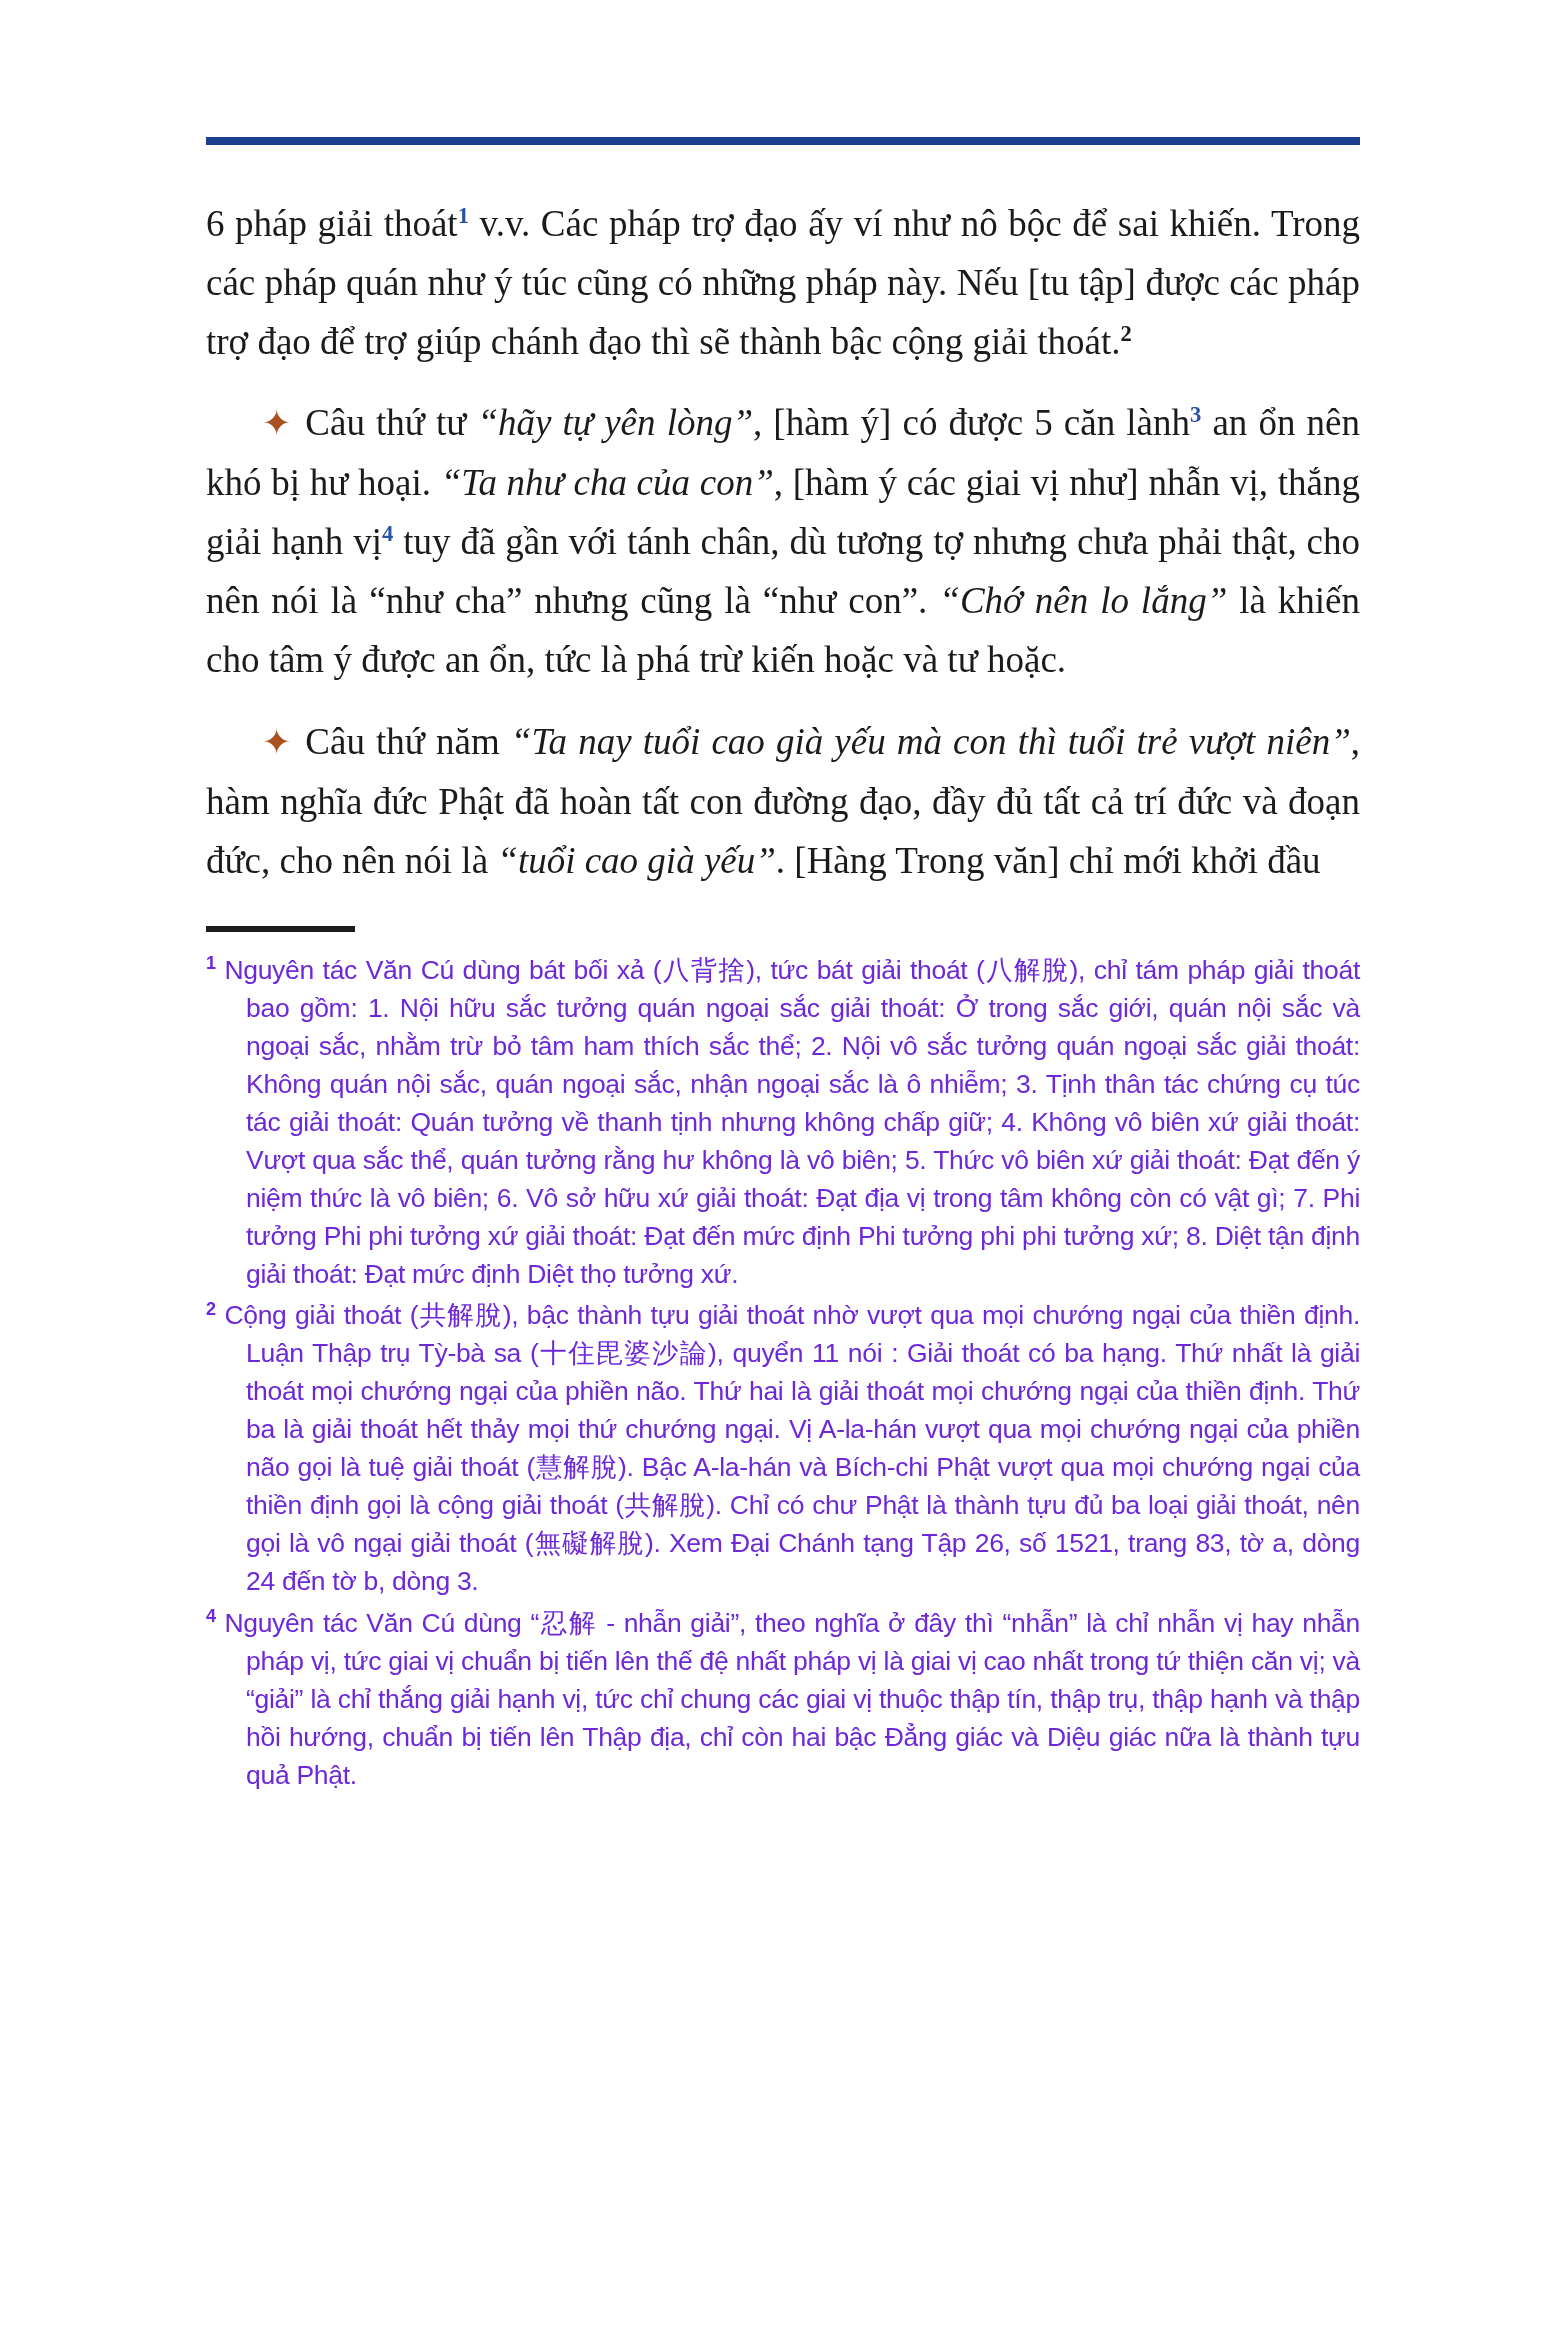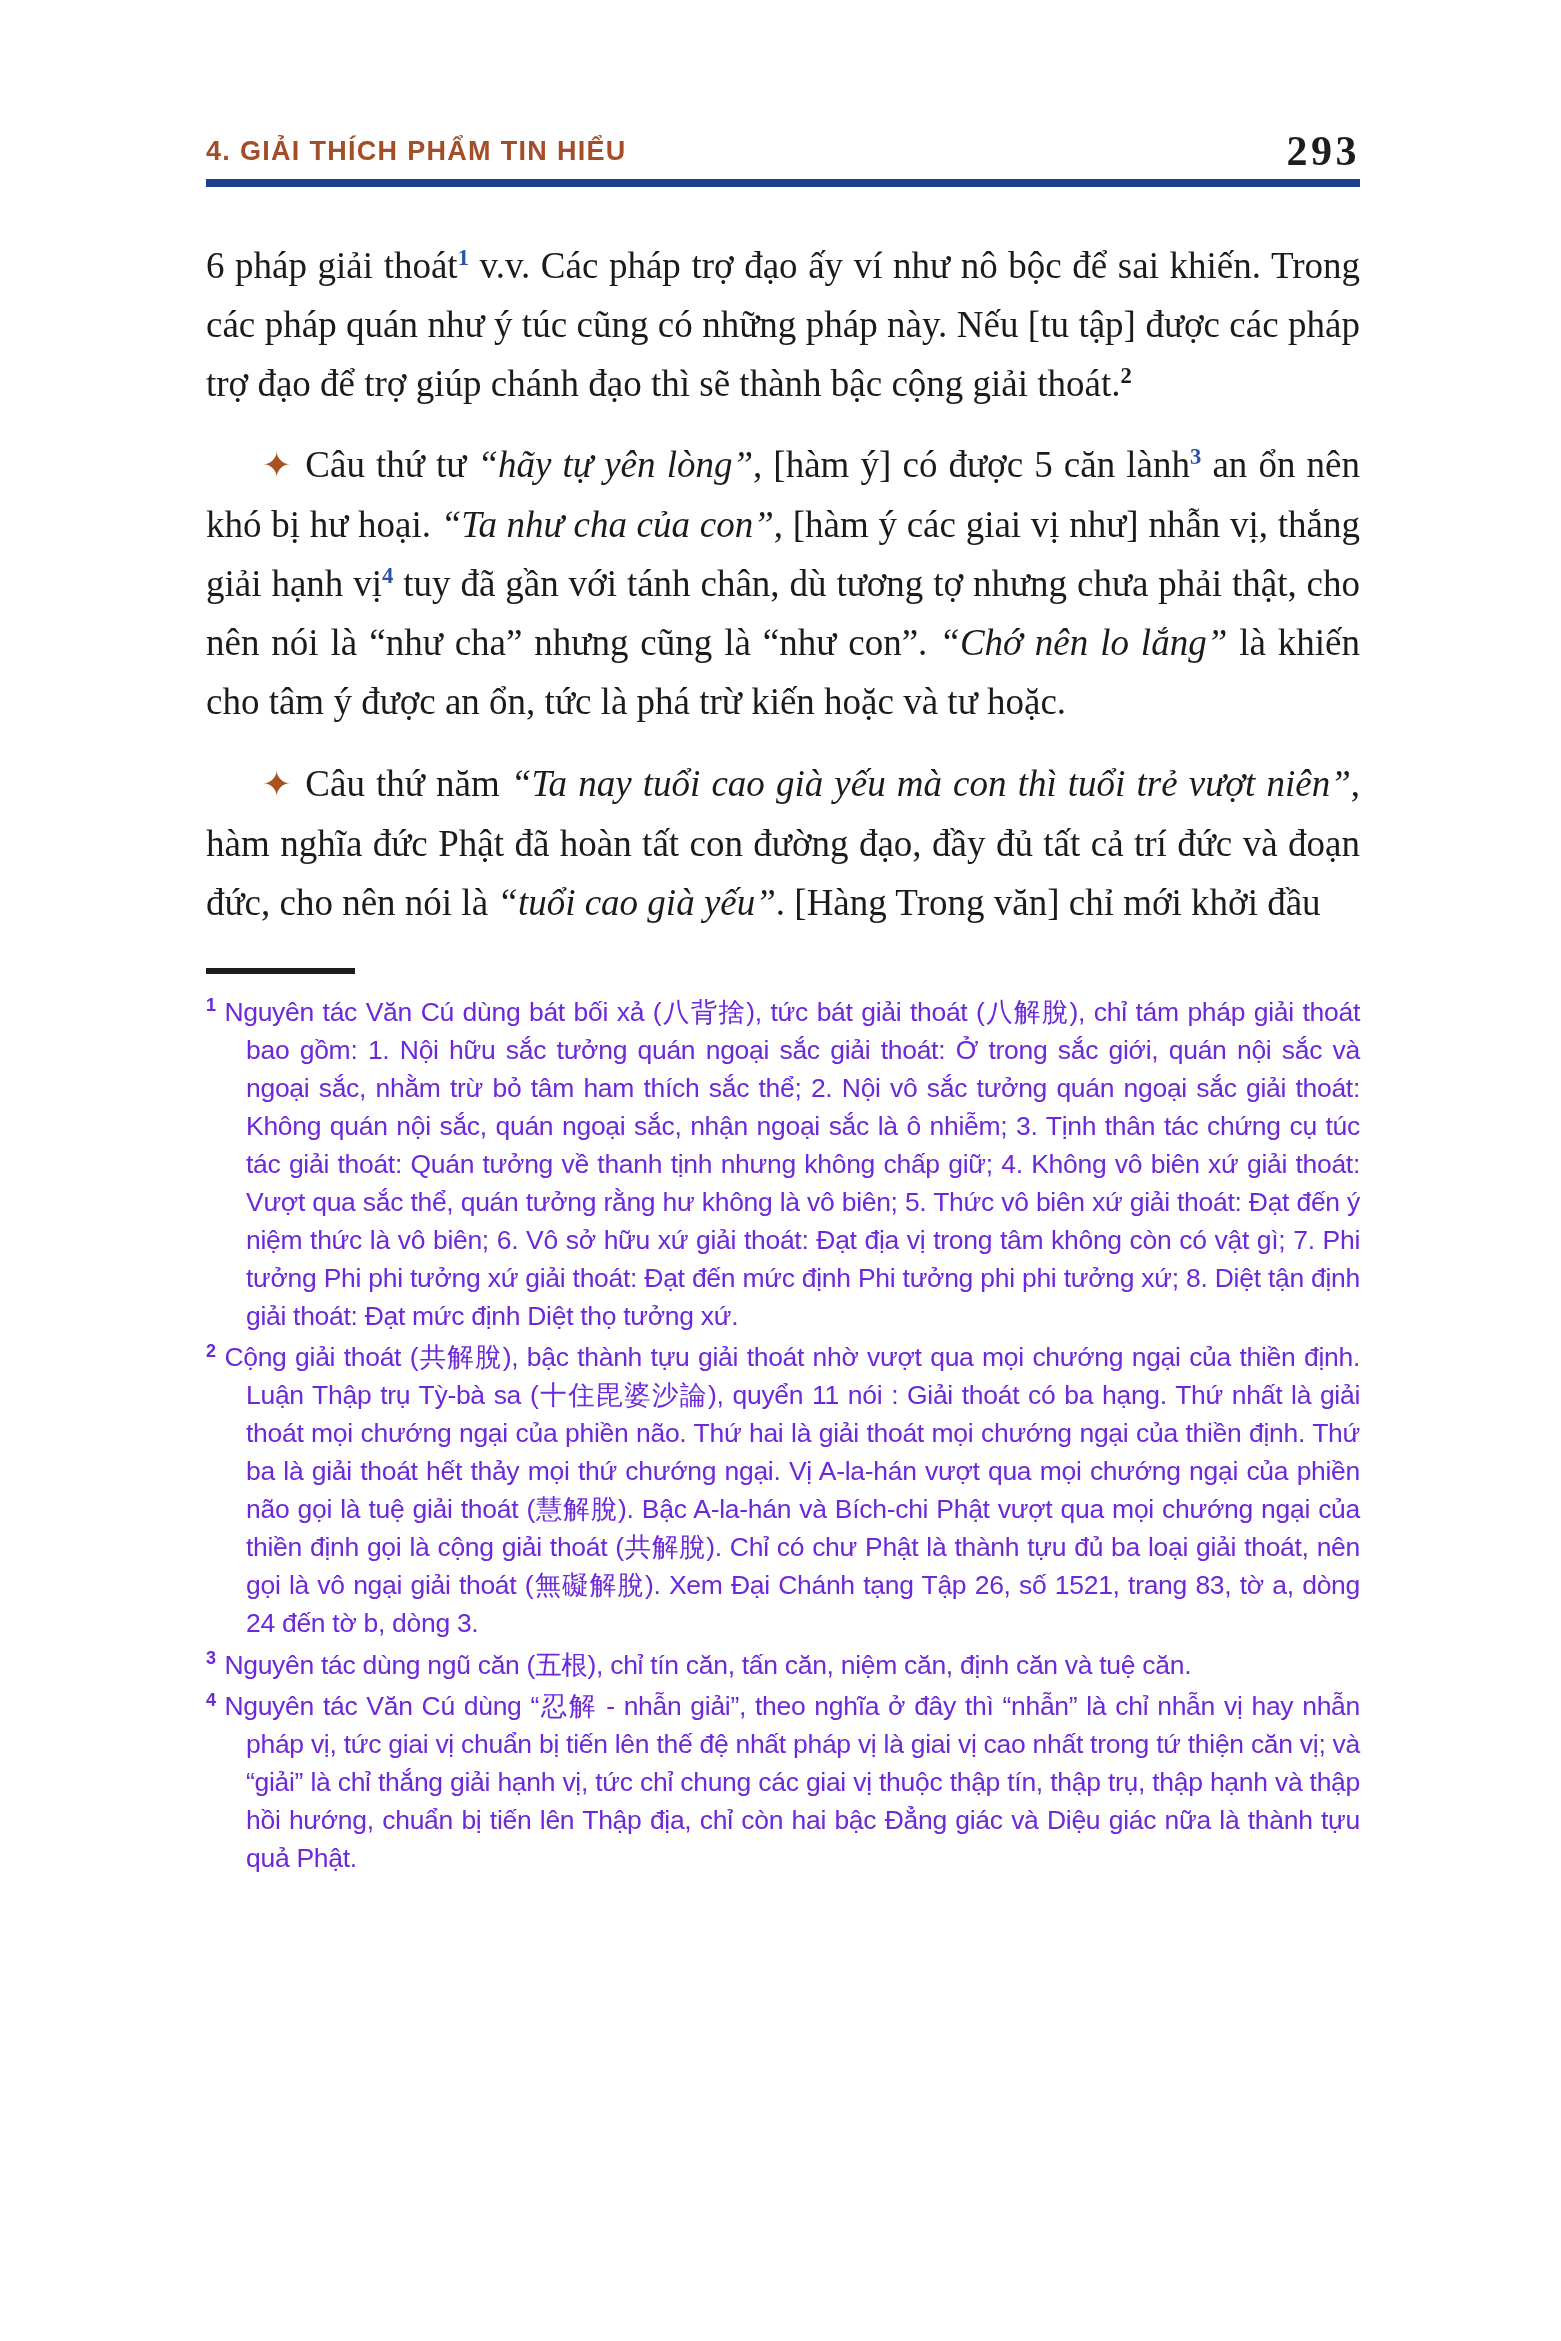--- a/index.html
+++ b/index.html
@@ -93,34 +93,29 @@
     line-height: 0;
     font-weight: 700;
     margin-right: 8.7px;
   }
 </style>
 </head>
 <body>
 
 <div class="page">
 
-  <div class="header-row">
-    <div class="chapter-title">4. GIẢI THÍCH PHẨM TIN HIỂU</div>
-    <div class="page-number">293</div>
-  </div>
   <div class="header-rule"></div>
 
   <main class="body-text" id="paragraphs">
       <p class="para"><span>6 pháp giải thoát</span><span class="sup blue">1</span><span> v.v. Các pháp trợ đạo ấy ví như nô bộc để sai khiến. Trong các pháp quán như ý túc cũng có những pháp này. Nếu [tu tập] được các pháp trợ đạo để trợ giúp chánh đạo thì sẽ thành bậc cộng giải thoát.</span><span class="sup">2</span></p>
       <p class="para indented"><span class="bullet">✦</span><span>Câu thứ tư </span><span class="it">“hãy tự yên lòng”</span><span>, [hàm ý] có được 5 căn lành</span><span class="sup blue">3</span><span> an ổn nên khó bị hư hoại. </span><span class="it">“Ta như cha của con”</span><span>, [hàm ý các giai vị như] nhẫn vị, thắng giải hạnh vị</span><span class="sup blue">4</span><span> tuy đã gần với tánh chân, dù tương tợ nhưng chưa phải thật, cho nên nói là “như cha” nhưng cũng là “như con”. </span><span class="it">“Chớ nên lo lắng”</span><span> là khiến cho tâm ý được an ổn, tức là phá trừ kiến hoặc và tư hoặc.</span></p>
       <p class="para indented"><span class="bullet">✦</span><span>Câu thứ năm </span><span class="it">“Ta nay tuổi cao già yếu mà con thì tuổi trẻ vượt niên”</span><span>, hàm nghĩa đức Phật đã hoàn tất con đường đạo, đầy đủ tất cả trí đức và đoạn đức, cho nên nói là </span><span class="it">“tuổi cao già yếu”</span><span>. [Hàng Trong văn] chỉ mới khởi đầu</span></p>
     </main>
 
   <div class="footnote-rule"></div>
   <section class="footnotes" id="footnotes">
       <div class="footnote"><span class="fn-num">1</span><span>Nguyên tác Văn Cú dùng bát bối xả (八背捨), tức bát giải thoát (八解脫), chỉ tám pháp giải thoát bao gồm: 1. Nội hữu sắc tưởng quán ngoại sắc giải thoát: Ở trong sắc giới, quán nội sắc và ngoại sắc, nhằm trừ bỏ tâm ham thích sắc thể; 2. Nội vô sắc tưởng quán ngoại sắc giải thoát: Không quán nội sắc, quán ngoại sắc, nhận ngoại sắc là ô nhiễm; 3. Tịnh thân tác chứng cụ túc tác giải thoát: Quán tưởng về thanh tịnh nhưng không chấp giữ; 4. Không vô biên xứ giải thoát: Vượt qua sắc thể, quán tưởng rằng hư không là vô biên; 5. Thức vô biên xứ giải thoát: Đạt đến ý niệm thức là vô biên; 6. Vô sở hữu xứ giải thoát: Đạt địa vị trong tâm không còn có vật gì; 7. Phi tưởng Phi phi tưởng xứ giải thoát: Đạt đến mức định Phi tưởng phi phi tưởng xứ; 8. Diệt tận định giải thoát: Đạt mức định Diệt thọ tưởng xứ.</span></div>
       <div class="footnote"><span class="fn-num">2</span><span>Cộng giải thoát (共解脫), bậc thành tựu giải thoát nhờ vượt qua mọi chướng ngại của thiền định. Luận Thập trụ Tỳ-bà sa (十住毘婆沙論), quyển 11 nói : Giải thoát có ba hạng. Thứ nhất là giải thoát mọi chướng ngại của phiền não. Thứ hai là giải thoát mọi chướng ngại của thiền định. Thứ ba là giải thoát hết thảy mọi thứ chướng ngại. Vị A-la-hán vượt qua mọi chướng ngại của phiền não gọi là tuệ giải thoát (慧解脫). Bậc A-la-hán và Bích-chi Phật vượt qua mọi chướng ngại của thiền định gọi là cộng giải thoát (共解脫). Chỉ có chư Phật là thành tựu đủ ba loại giải thoát, nên gọi là vô ngại giải thoát (無礙解脫). Xem Đại Chánh tạng Tập 26, số 1521, trang 83, tờ a, dòng 24 đến tờ b, dòng 3.</span></div>
-      <div class="footnote"><span class="fn-num">3</span><span>Nguyên tác dùng ngũ căn (五根), chỉ tín căn, tấn căn, niệm căn, định căn và tuệ căn.</span></div>
       <div class="footnote"><span class="fn-num">4</span><span>Nguyên tác Văn Cú dùng “忍解 - nhẫn giải”, theo nghĩa ở đây thì “nhẫn” là chỉ nhẫn vị hay nhẫn pháp vị, tức giai vị chuẩn bị tiến lên thế đệ nhất pháp vị là giai vị cao nhất trong tứ thiện căn vị; và “giải” là chỉ thắng giải hạnh vị, tức chỉ chung các giai vị thuộc thập tín, thập trụ, thập hạnh và thập hồi hướng, chuẩn bị tiến lên Thập địa, chỉ còn hai bậc Đẳng giác và Diệu giác nữa là thành tựu quả Phật.</span></div>
     </section>
 
 </div>
 
 
 </body></html>

